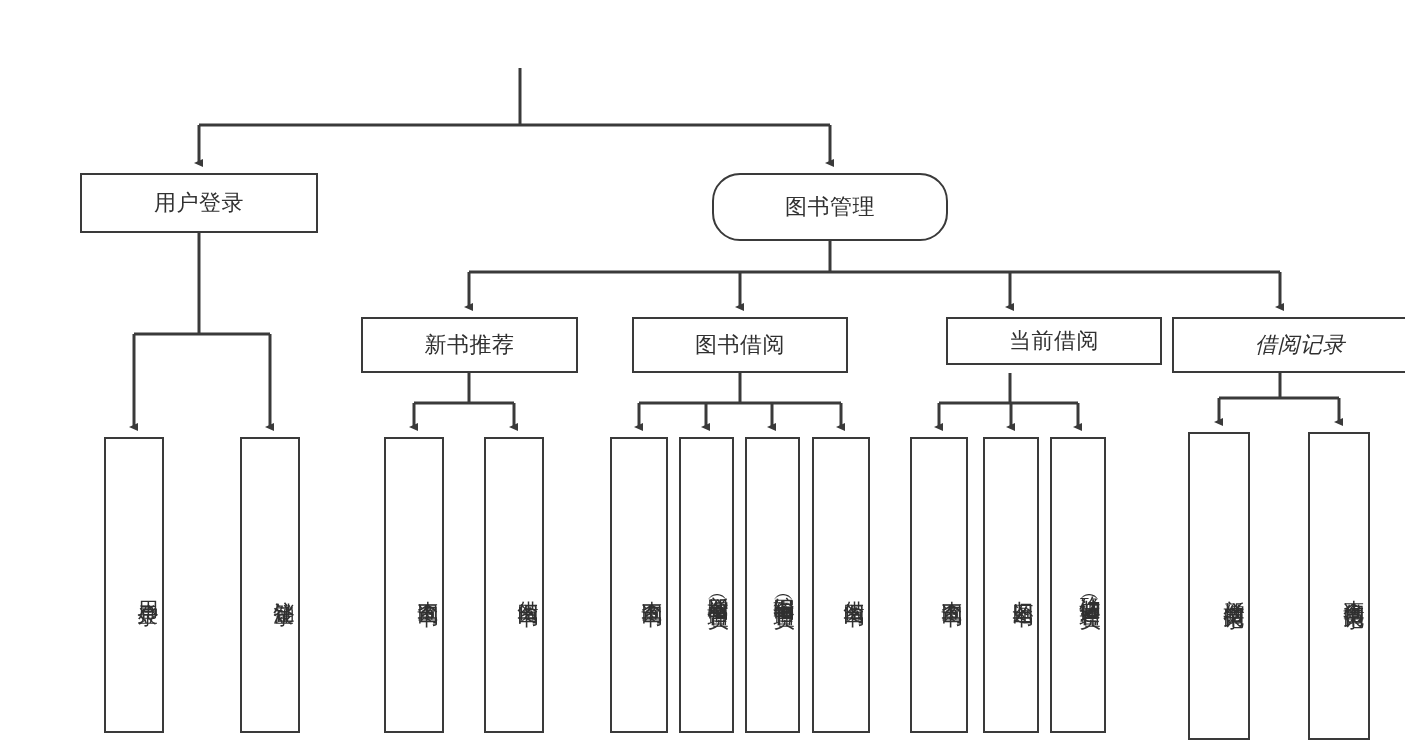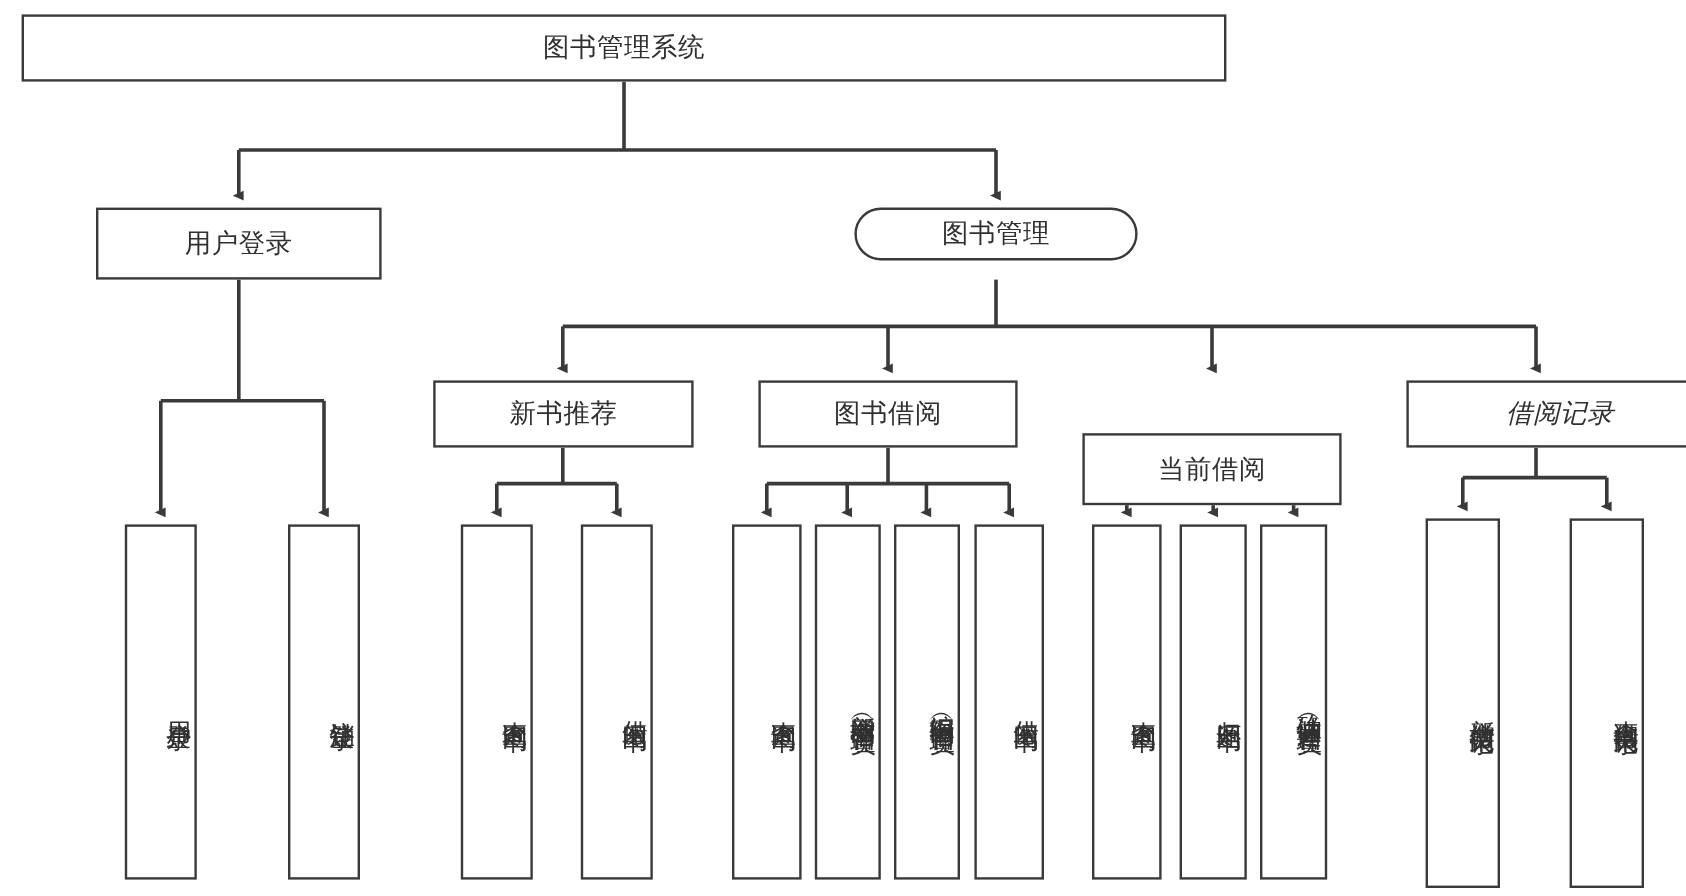--- a/index.html
+++ b/index.html
@@ -112,38 +112,35 @@
       <path d="M1011,403 L1011,427" marker-end="url(#arrow)"></path>
       <path d="M1078,403 L1078,427" marker-end="url(#arrow)"></path>
 
       <path d="M1280,373 L1280,398"></path>
       <path d="M1219,398 L1339,398"></path>
       <path d="M1219,398 L1219,422" marker-end="url(#arrow)"></path>
       <path d="M1339,398 L1339,422" marker-end="url(#arrow)"></path>
     </g>
   </svg>
 
-  <div class="node h" style="left:18px; top:12px; width:1004px; height:56px;">
-    <span>图书管理系统</span>
-  </div>
 
   <div class="node h" style="left:80px; top:173px; width:238px; height:60px;">
     <span>用户登录</span>
   </div>
-  <div class="node h" style="left:712px; top:173px; width:236px; height:44px;border-radius:28px;">
+  <div class="node h" style="left:712px; top:173px; width:236px; height:68px;border-radius:28px;">
     <span>图书管理</span>
   </div>
 
   <div class="node h" style="left:632px; top:317px; width:216px; height:56px;">
     <span>图书借阅</span>
   </div>
   <div class="node h" style="left:361px; top:317px; width:217px; height:56px;">
     <span>新书推荐</span>
   </div>
-  <div class="node h" style="left:902px; top:317px; width:216px; height:60px;margin-top:44px;">
+  <div class="node h" style="left:946px; top:317px; width:216px; height:48px;">
     <span>当前借阅</span>
   </div>
   <div class="node h" style="left:1172px; top:317px; width:256px; height:56px;font-style:italic;">
     <span>借阅记录</span>
   </div>
 
   <div class="node v" style="left:104px; top:437px; width:60px; height:296px;">
     <span>用户登录</span>
   </div>
   <div class="node v" style="left:240px; top:437px; width:60px; height:296px;">

